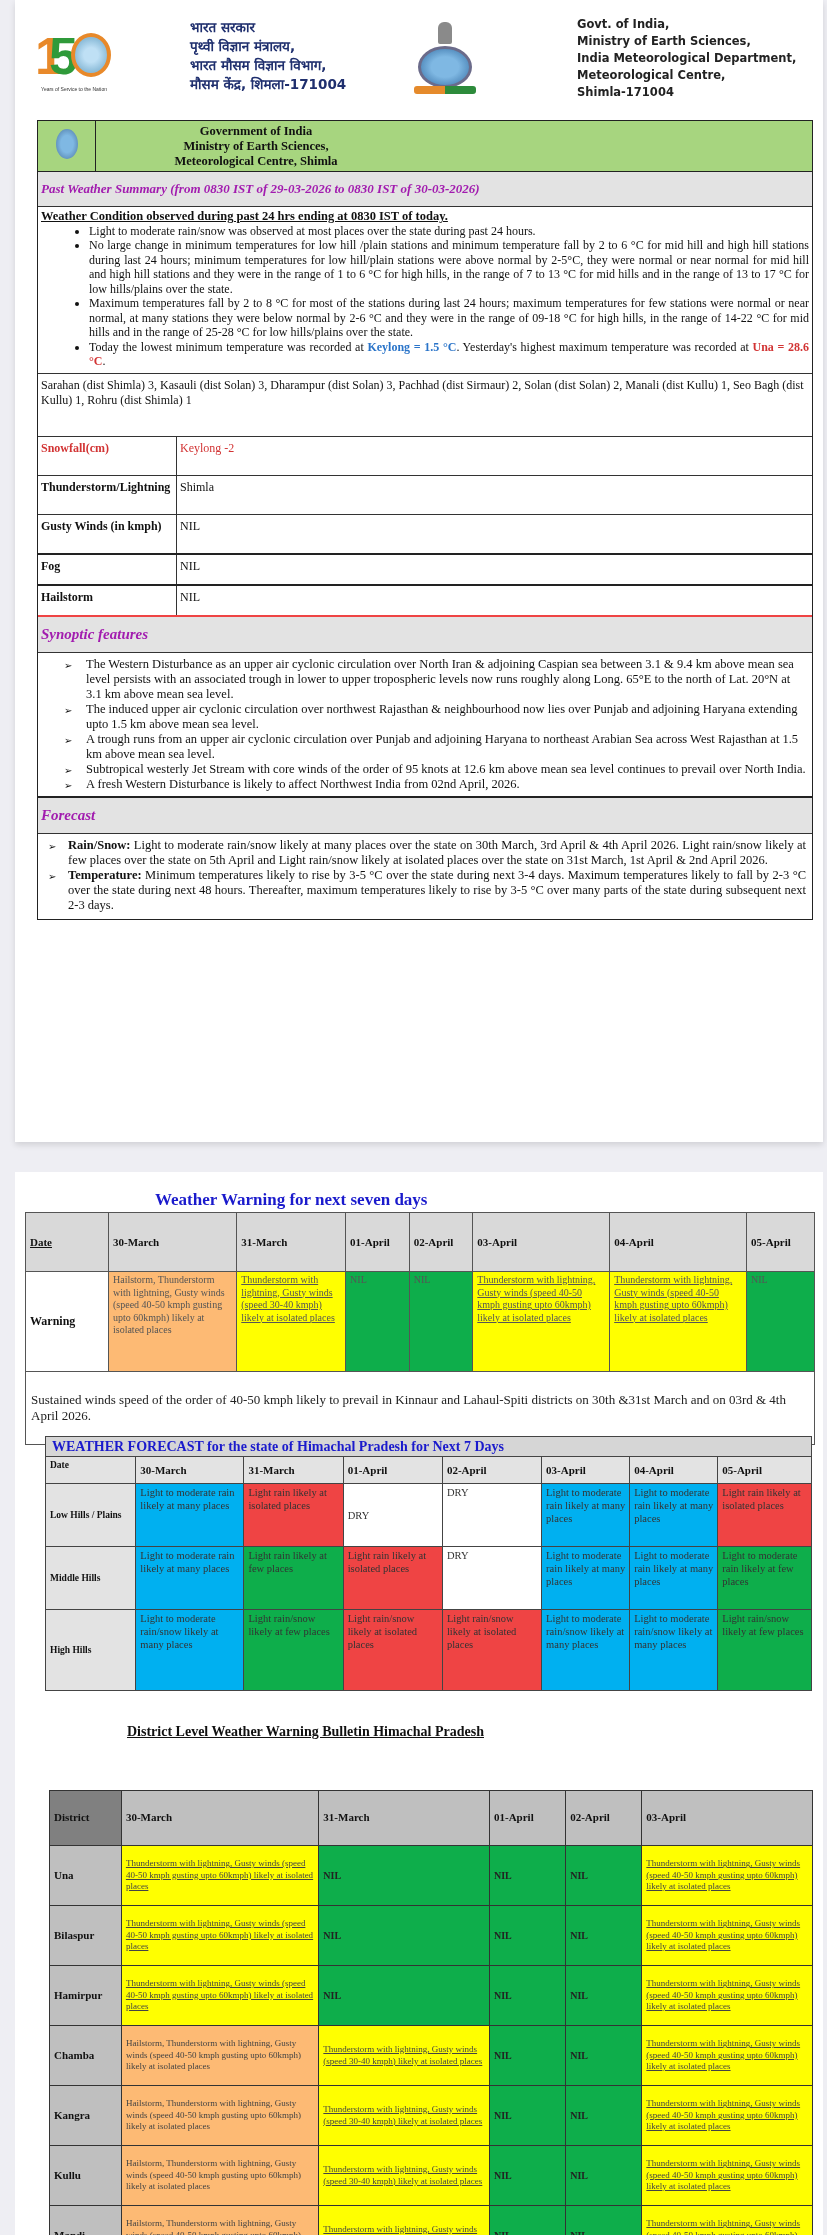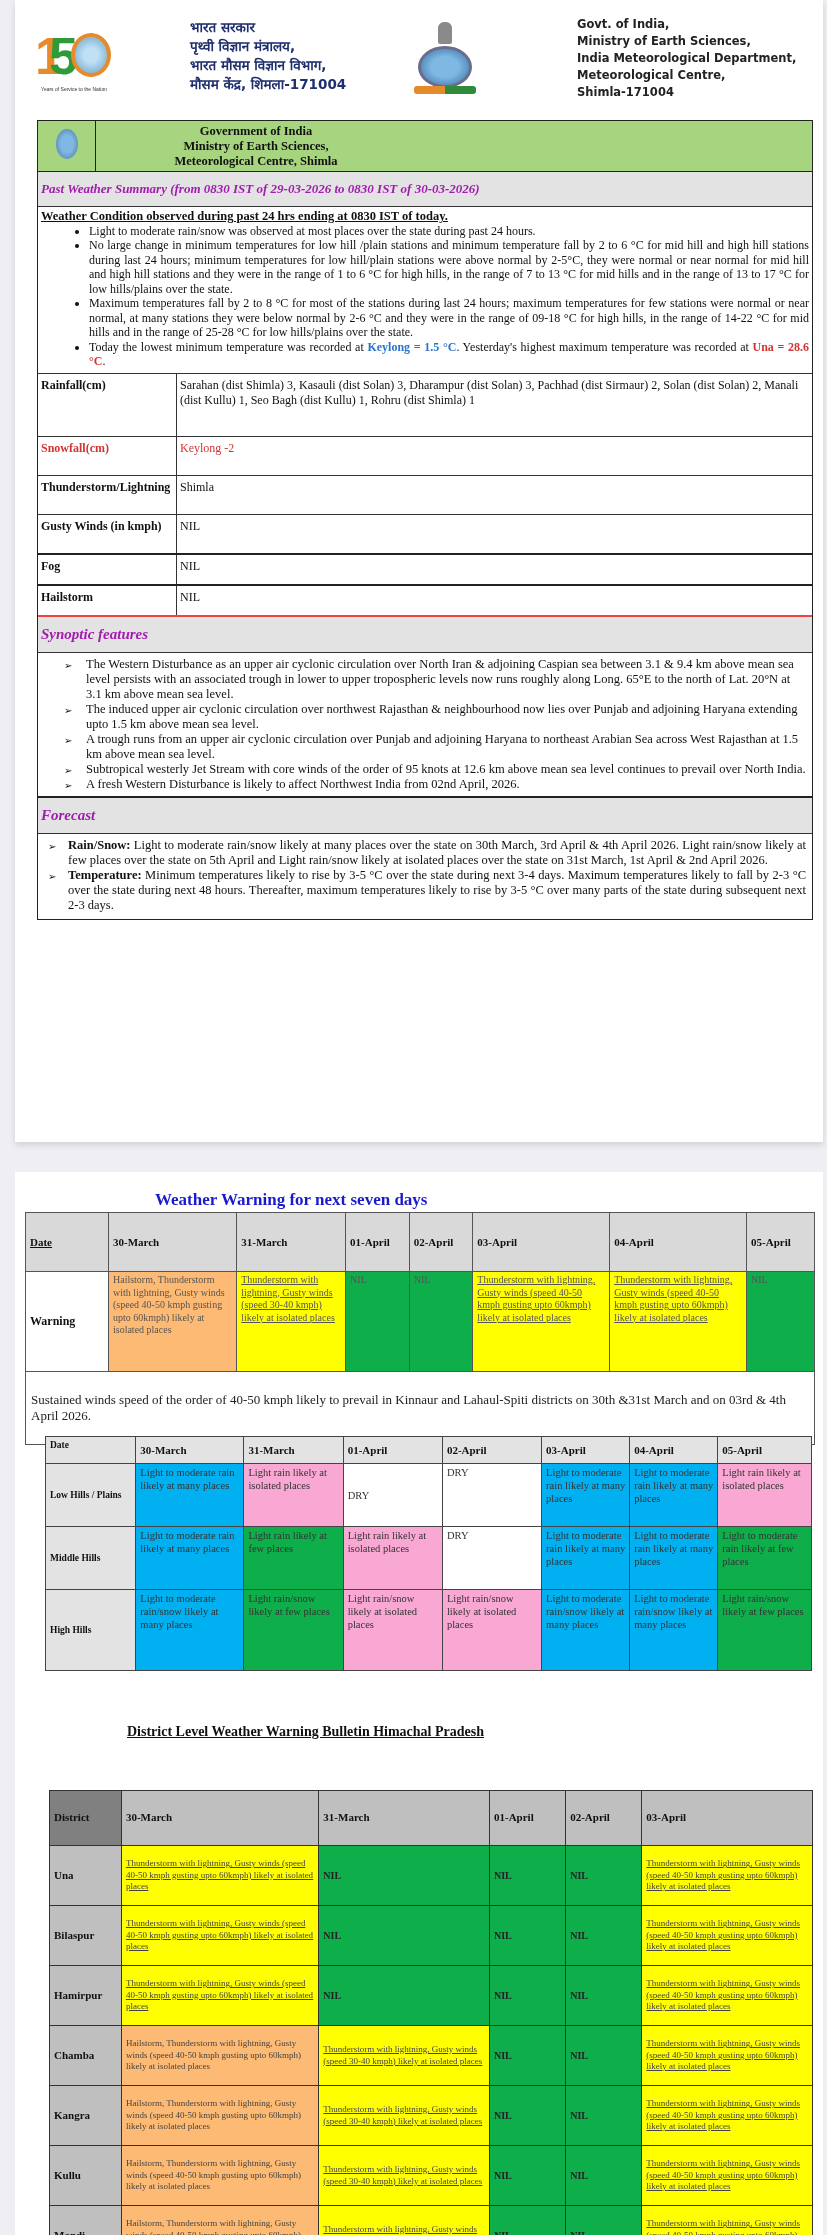--- a/index.html
+++ b/index.html
@@ -52,21 +52,21 @@
   .ww { position:absolute; left:10px; top:40px; width:790px; font-size:10px; }
   .ww td, .ww th { border:1px solid #555; vertical-align:top; padding:2px 4px; text-align:left; }
   .ww th { background:#d9d9d9; height:54px; vertical-align:middle; font-size:11px; }
   .ww .hdate { text-decoration:underline; }
   .ww .rowlab { font-weight:bold; font-size:12px; vertical-align:middle; background:#fff; }
   .ww td.cell { height:95px; line-height:12.5px; color:#555; }
   .ww .note { background:#fff; font-size:13px; color:#222; padding:20px 5px; height:20px; vertical-align:middle; }
   .orange { background:#fdba74; }
   .yellow { background:#ffff00;text-decoration:underline; }
   .green { background:#0eae4b; }
-  .lgreen { background:#f9a8d4; }
+  .lgreen { background:#ef4444; }
   .blue { background:#00b0f0; }
   .white { background:#fff;margin-top:10px; }
   .wf { position:absolute; left:30px; top:264px; width:767px; font-size:10.5px; }
   .wf td, .wf th { border:1px solid #444; vertical-align:top; padding:2px 4px; text-align:left; line-height:13px; }
   .wf .cap { background:#d6d6d6; color:#1a1acc; font-size:14px; font-weight:bold; padding:3px 6px; }
   .wf .hdr th { background:#e3e3e3; height:22px; font-size:11px; vertical-align:middle; }
   .wf .hdr th.dcol { vertical-align:top; font-size:9.5px; }
   .wf .rl { background:#e3e3e3; font-weight:bold; font-size:9.5px; vertical-align:middle; width:72px; }
   .wf td.c { color:#333; height:58px; }
   .wf td.vm { vertical-align:middle; }
@@ -127,21 +127,20 @@
       <div class="title">Weather Condition observed during past 24 hrs ending at 0830 IST of today.</div>
       <ul>
         <li>Light to moderate rain/snow was observed at most places over the state during past 24 hours.</li>
         <li>No large change in minimum temperatures for low hill /plain stations and minimum temperature fall by 2 to 6 °C for mid hill and high hill stations  during last 24 hours; minimum temperatures for low hill/plain  stations were above normal by 2-5°C, they  were normal or near normal for mid hill and high hill stations and they were in the range of 1 to 6 °C for high hills, in the range of 7 to 13 °C for mid hills and in the range of 13 to 17 °C for low hills/plains over the state.</li>
         <li>Maximum temperatures fall by 2 to 8 °C for most of the stations during last 24 hours; maximum temperatures for few stations were normal or near normal, at many stations they were below normal by 2-6 °C and they were in the range of 09-18 °C for high hills, in the range of 14-22 °C for mid hills and in the range of 25-28 °C for low hills/plains over the state.</li>
         <li><span>Today the lowest minimum temperature was recorded at </span><span class="blu">Keylong = 1.5 °C</span><span>. Yesterday's highest maximum temperature was recorded at </span><span class="rdb">Una = 28.6 °C</span><span>.</span></li>
       </ul>
     </div>
 
     <div class="kv" style="height:62px">
-      <div class="k">Rainfall(cm)</div>
       <div class="v">Sarahan (dist Shimla) 3, Kasauli (dist Solan) 3, Dharampur (dist Solan) 3, Pachhad (dist Sirmaur) 2, Solan (dist Solan) 2, Manali (dist Kullu) 1, Seo Bagh (dist Kullu) 1, Rohru (dist Shimla) 1</div>
     </div>
     <div class="kv" style="height:38px">
       <div class="k red">Snowfall(cm)</div>
       <div class="v red">Keylong -2</div>
     </div>
     <div class="kv" style="height:38px">
       <div class="k">Thunderstorm/Lightning</div>
       <div class="v">Shimla</div>
     </div>
@@ -204,20 +203,23 @@
           <td class="cell green">NIL</td>
         </tr>
     <tr>
       <td colspan="8" class="note">Sustained winds speed of the order of 40-50 kmph likely to prevail in Kinnaur and Lahaul-Spiti districts on 30th &amp;31st March and on 03rd &amp; 4th April 2026.</td>
     </tr>
   </tbody>
     </table>
 
   <table class="wf">
     <tbody>
+        <tr>
+          <td colspan="8" class="cap">WEATHER FORECAST for the state of Himachal Pradesh for Next 7 Days</td>
+        </tr>
     <tr class="hdr" id="wf-hdr">
       <th class="dcol">Date</th>
     <th style="width: 88px;">30-March</th>
           <th style="width: 80px;">31-March</th>
           <th style="width: 80px;">01-April</th>
           <th style="width: 80px;">02-April</th>
           <th style="width: 70px;">03-April</th>
           <th style="width: 70px;">04-April</th>
           <th style="width: 75px;">05-April</th>
         </tr>

